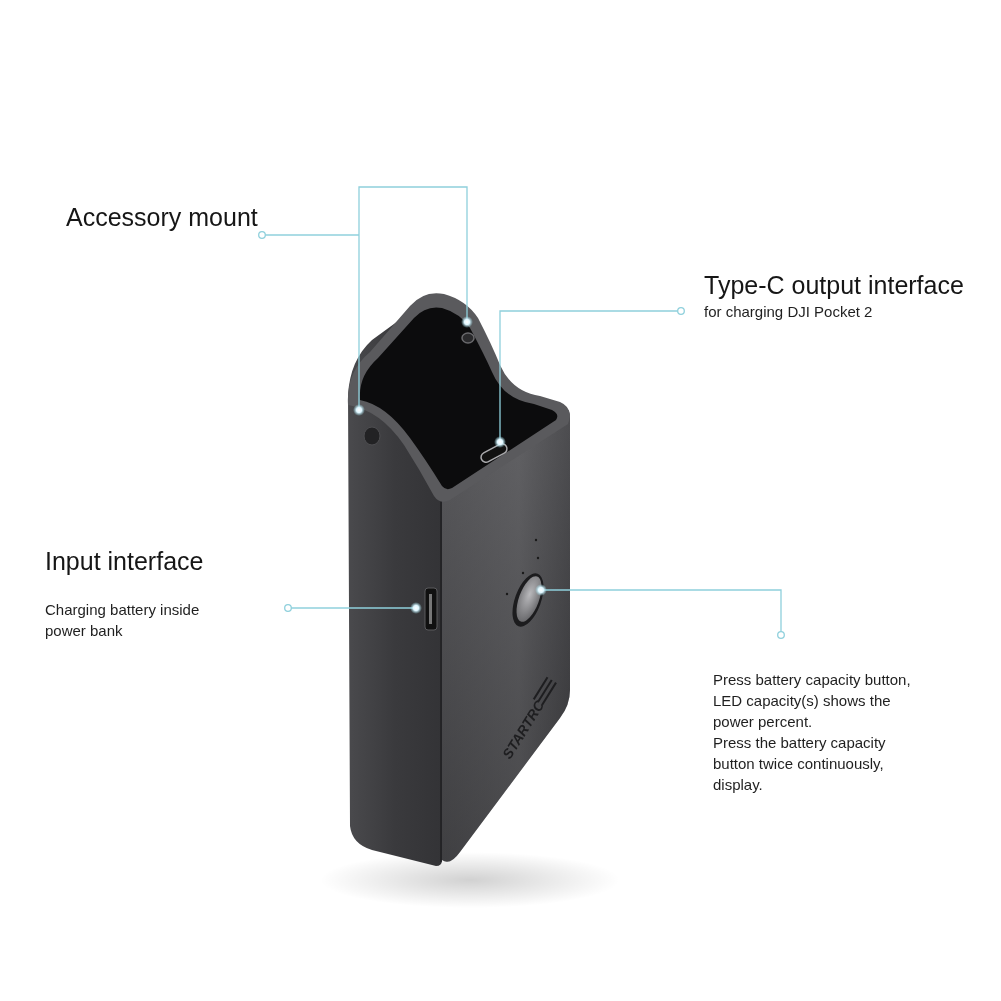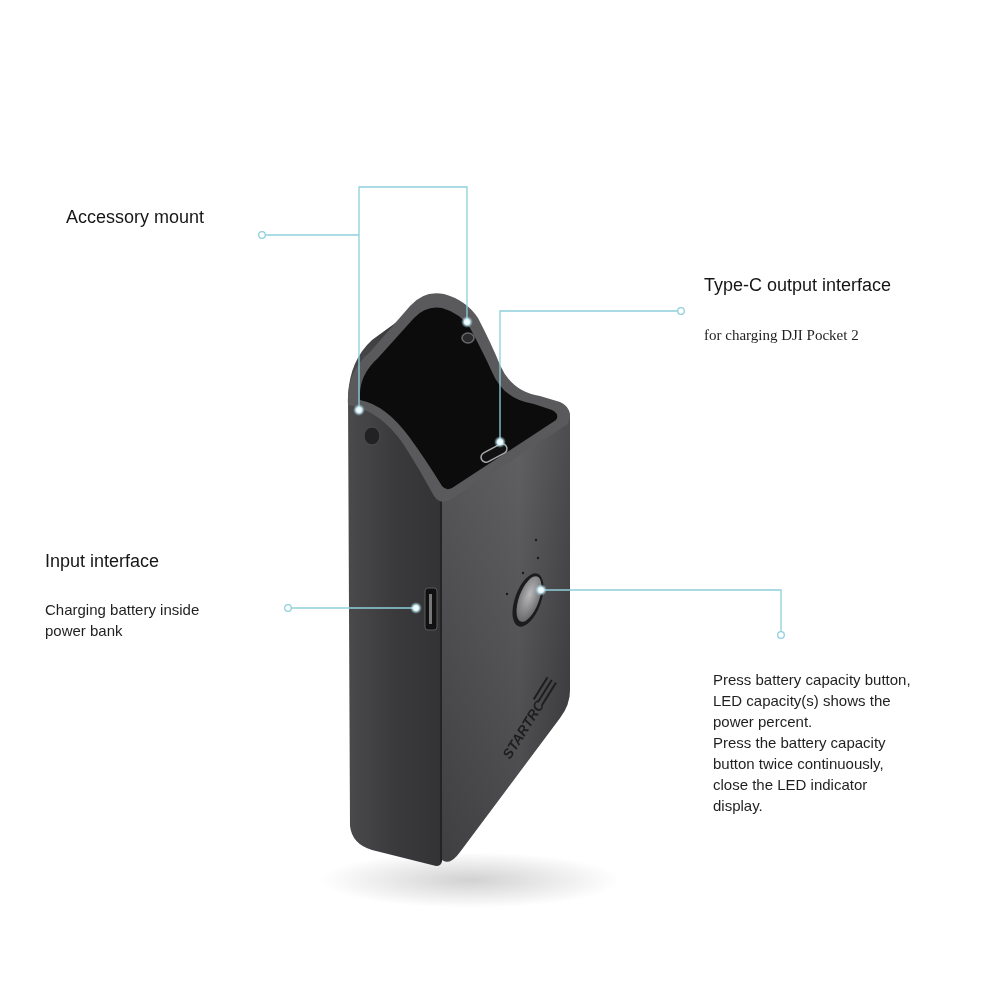--- a/index.html
+++ b/index.html
@@ -1,19 +1,19 @@
 <!DOCTYPE html>
 <html><head>
 <meta charset="utf-8">
 <style>
   html, body { margin:0; padding:0; }
   body { width:1001px; height:1001px; background:#ffffff; position:relative; overflow:hidden;
          font-family:"Liberation Sans", sans-serif; color:#1a1a1a; }
   .label { position:absolute; }
-  .title { font-size:18px; line-height:27px; color:#161616; }
+  .title { font-size:25px; line-height:27px; color:#161616; }
   .desc { font-size:15px; line-height:21px; color:#1f1f1f; }
   .stage { position:absolute; left:0; top:0; width:1001px; height:1001px; }
 </style>
 </head>
 <body>
 
 <svg class="stage" width="1001" height="1001" viewBox="0 0 1001 1001" xmlns="http://www.w3.org/2000/svg">
   <defs>
     <linearGradient id="leftFace" x1="0" y1="0" x2="1" y2="0">
       <stop offset="0" stop-color="#4a4a4d"></stop>
@@ -108,32 +108,31 @@
     <circle cx="541" cy="590" r="6" fill="url(#glow)"></circle>
   </g>
 </svg>
 
 <div class="label" style="left:66px; top:204px;">
   <div class="title">Accessory mount</div>
 </div>
 
 <div class="label" style="left:704px; top:272px;">
   <div class="title">Type-C output interface</div>
-  <div class="desc" style="margin-top:26px;font-family:Liberation Serif, serif;">for charging DJI Pocket 2</div>
+  <div class="desc" style="margin-top:2px;">for charging DJI Pocket 2</div>
 </div>
 
 <div class="label" style="left:45px; top:548px;">
   <div class="title">Input interface</div>
   <div class="desc" style="margin-top:24px;">Charging battery inside</div>
   <div class="desc">power bank</div>
 </div>
 
 <div class="label" style="left:713px; top:651px;">
   <div style="margin-top:18px;">
     <div class="desc">Press battery capacity button,</div>
     <div class="desc">LED capacity(s) shows the</div>
     <div class="desc">power percent.</div>
     <div class="desc">Press the battery capacity</div>
     <div class="desc">button twice continuously,</div>
-    <div class="desc">close the LED indicator</div>
     <div class="desc">display.</div>
   </div>
 </div>
 
 </body></html>

